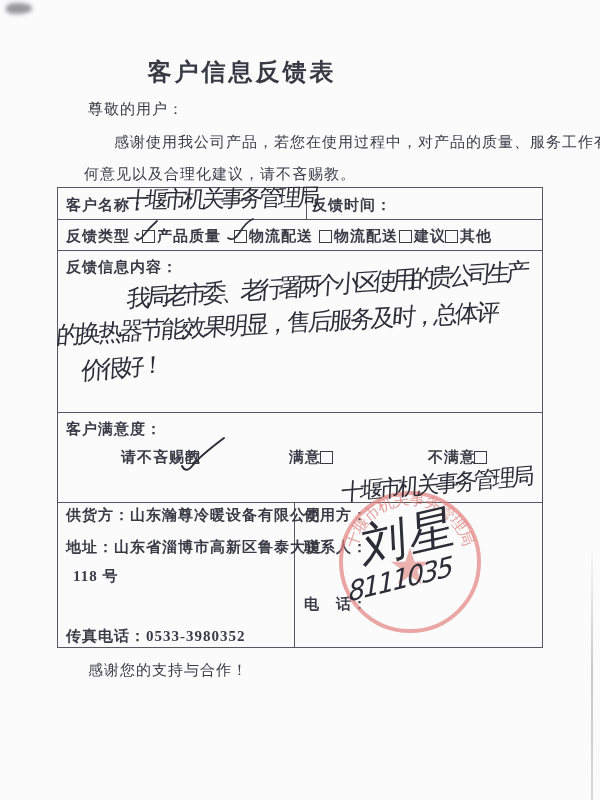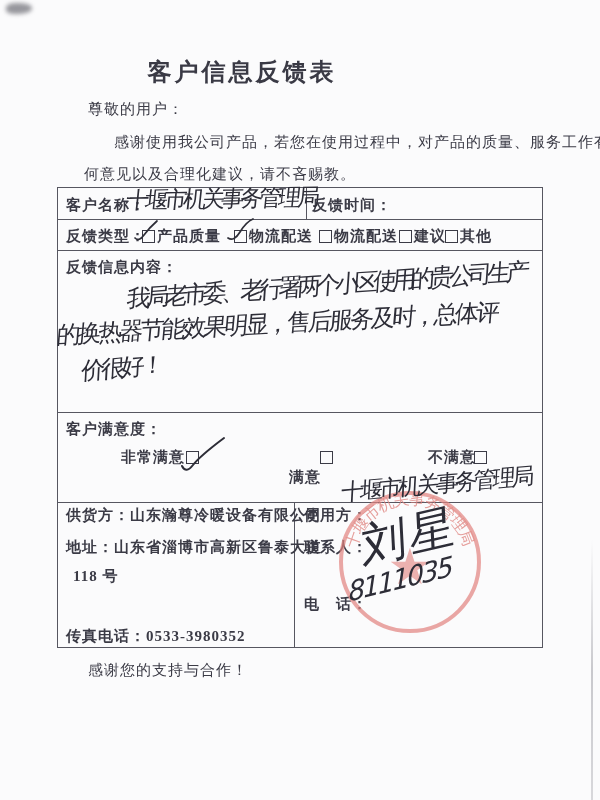--- a/index.html
+++ b/index.html
@@ -58,23 +58,23 @@
     <span class="cb" style="left:261px;top:42px;"></span>
     <div class="lbl" style="left:276px;top:39px;">物流配送</div>
     <span class="cb" style="left:341px;top:42px;"></span>
     <div class="lbl" style="left:356px;top:39px;">建议</div>
     <span class="cb" style="left:387px;top:42px;"></span>
     <div class="lbl" style="left:402px;top:39px;">其他</div>
 
     <div class="lbl" style="left:8px;top:70px;">反馈信息内容：</div>
 
     <div class="lbl" style="left:8px;top:232px;text-align:center;">客户满意度：</div>
-    <div class="lbl" style="left:63px;top:260px;">非常满意</div>
+    <div class="lbl" style="left:63px;top:260px;">请不吝赐教</div>
     <span class="cb" style="left:128px;top:263px;"></span>
-    <div class="lbl" style="left:231px;top:260px;margin-top:20px;">满意</div>
+    <div class="lbl" style="left:231px;top:260px;">满意</div>
     <span class="cb" style="left:262px;top:263px;"></span>
     <div class="lbl" style="left:370px;top:260px;">不满意</div>
     <span class="cb" style="left:416px;top:263px;"></span>
 
     <div class="lbl" style="left:8px;top:318px;">
       <span>供货方：</span><span>山东瀚尊冷暖设备有限公司</span>
     </div>
     <div class="lbl" style="left:8px;top:350px;">
       <span>地址：</span><span>山东省淄博市高新区鲁泰大道</span>
     </div>

